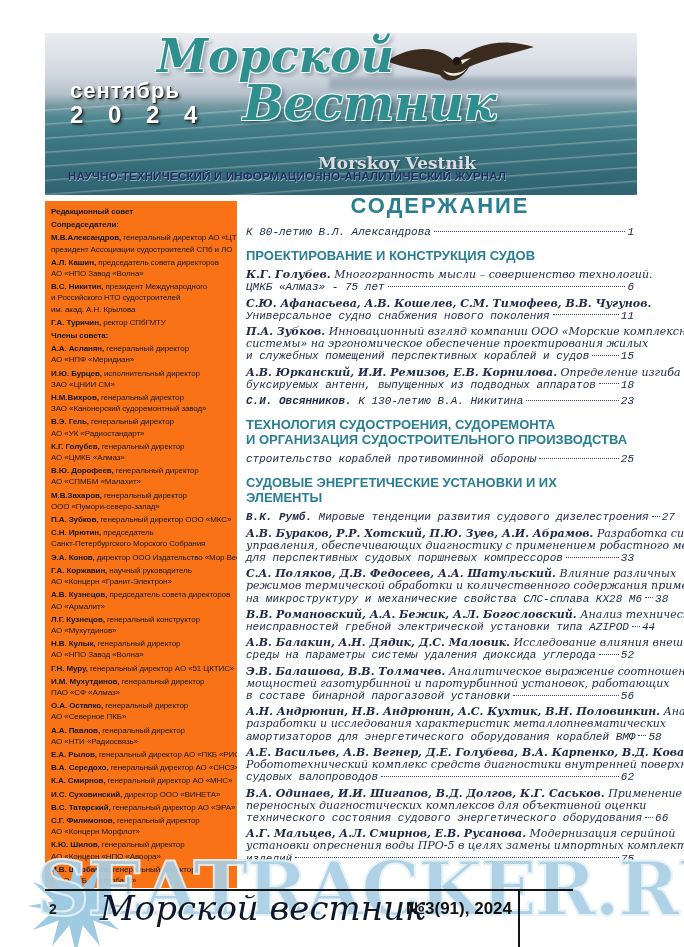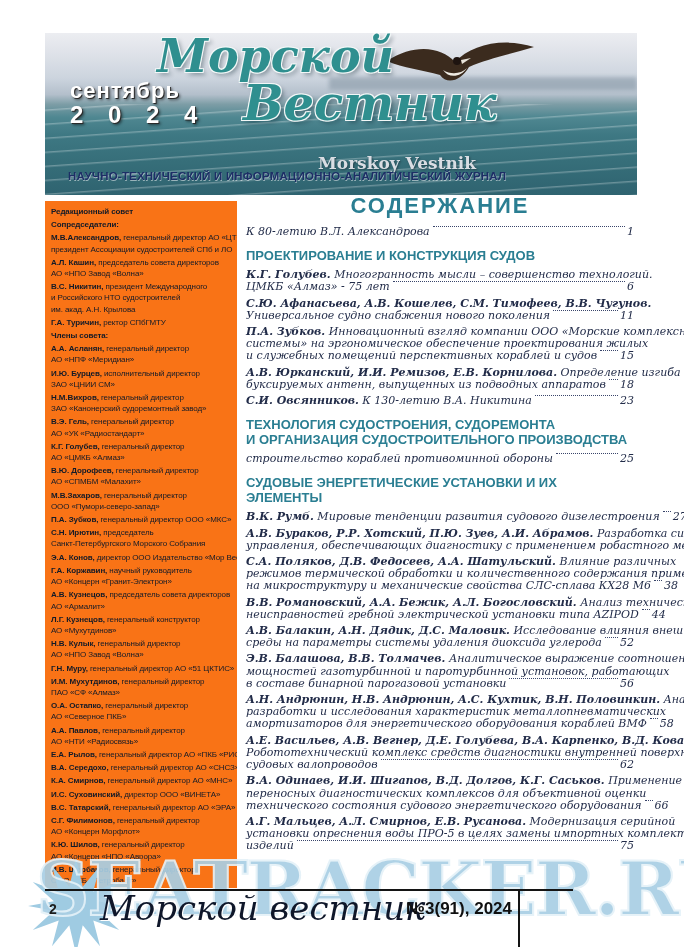--- a/index.html
+++ b/index.html
@@ -41,21 +41,21 @@
 
   
   .main{position:absolute;left:246px;top:193px;width:388px;color:#222c49;}
   .toc-title{text-align:center;font-size:22px;font-weight:700;color:#2a7e92;
     letter-spacing:2px;margin:0 0 7px 0;}
   .section-h{color:#2a7e92;font-weight:bold;font-size:13px;line-height:15px;margin:10px 0 6px 0;}
   .toc-entry{margin:0 0 4px 0;font-family:"DejaVu Serif",serif;font-style:italic;
     font-size:11px;line-height:12.2px;}
   .t-line{white-space:nowrap;}
   .t-line b{font-weight:bold;}
-  .t-line.last{display:flex;align-items:flex-start;white-space:nowrap;}
+  .t-line.last{display:flex;align-items:center;white-space:nowrap;font-family:Liberation Mono, monospace;}
   .dots{flex:1 1 auto;border-bottom:1.3px dotted #39456b;margin:0 2px 2px 3px;min-width:8px;}
   .pg{flex:0 0 auto;}
 
   
   .f-rule{position:absolute;left:45px;top:889px;width:528px;height:2px;background:#141414;z-index:6;}
   .f-vline{position:absolute;left:518px;top:889px;width:2px;height:58px;background:#141414;z-index:6;}
   .f-page{position:absolute;left:49px;top:901px;font-weight:bold;font-size:14px;color:#1c1c1c;z-index:6;}
   .f-script{position:absolute;left:100px;top:888px;font-family:"DejaVu Serif",serif;font-style:italic;
     font-weight:normal;font-size:34px;color:#0f172a;z-index:6;text-shadow:1px 1px 0 #ffffff;}
   .f-issue{position:absolute;left:512px;top:899px;transform:translateX(-100%);font-weight:bold;
@@ -222,20 +222,25 @@
       <div class="toc-entry">
         <div class="t-line last">
           <span class="t-text"><b>В.К. Румб.</b> Мировые тенденции развития судового дизелестроения</span>
           <span class="dots"></span>
           <span class="pg">27</span>
         </div>
       </div>
       <div class="toc-entry">
         <div class="t-line"><b>А.В. Бураков, Р.Р. Хотский, П.Ю. Зуев, А.И. Абрамов.</b> Разработка систем</div>
         <div class="t-line">управления, обеспечивающих диагностику с применением робастного метода</div>
+        <div class="t-line last">
+          <span class="t-text">для перспективных судовых поршневых компрессоров</span>
+          <span class="dots"></span>
+          <span class="pg">33</span>
+        </div>
       </div>
       <div class="toc-entry">
         <div class="t-line"><b>С.А. Поляков, Д.В. Федосеев, А.А. Шатульский.</b> Влияние различных</div>
         <div class="t-line">режимов термической обработки и количественного содержания примесей</div>
         <div class="t-line last">
           <span class="t-text">на микроструктуру и механические свойства СЛС-сплава КХ28 М6</span>
           <span class="dots"></span>
           <span class="pg">38</span>
         </div>
       </div>

